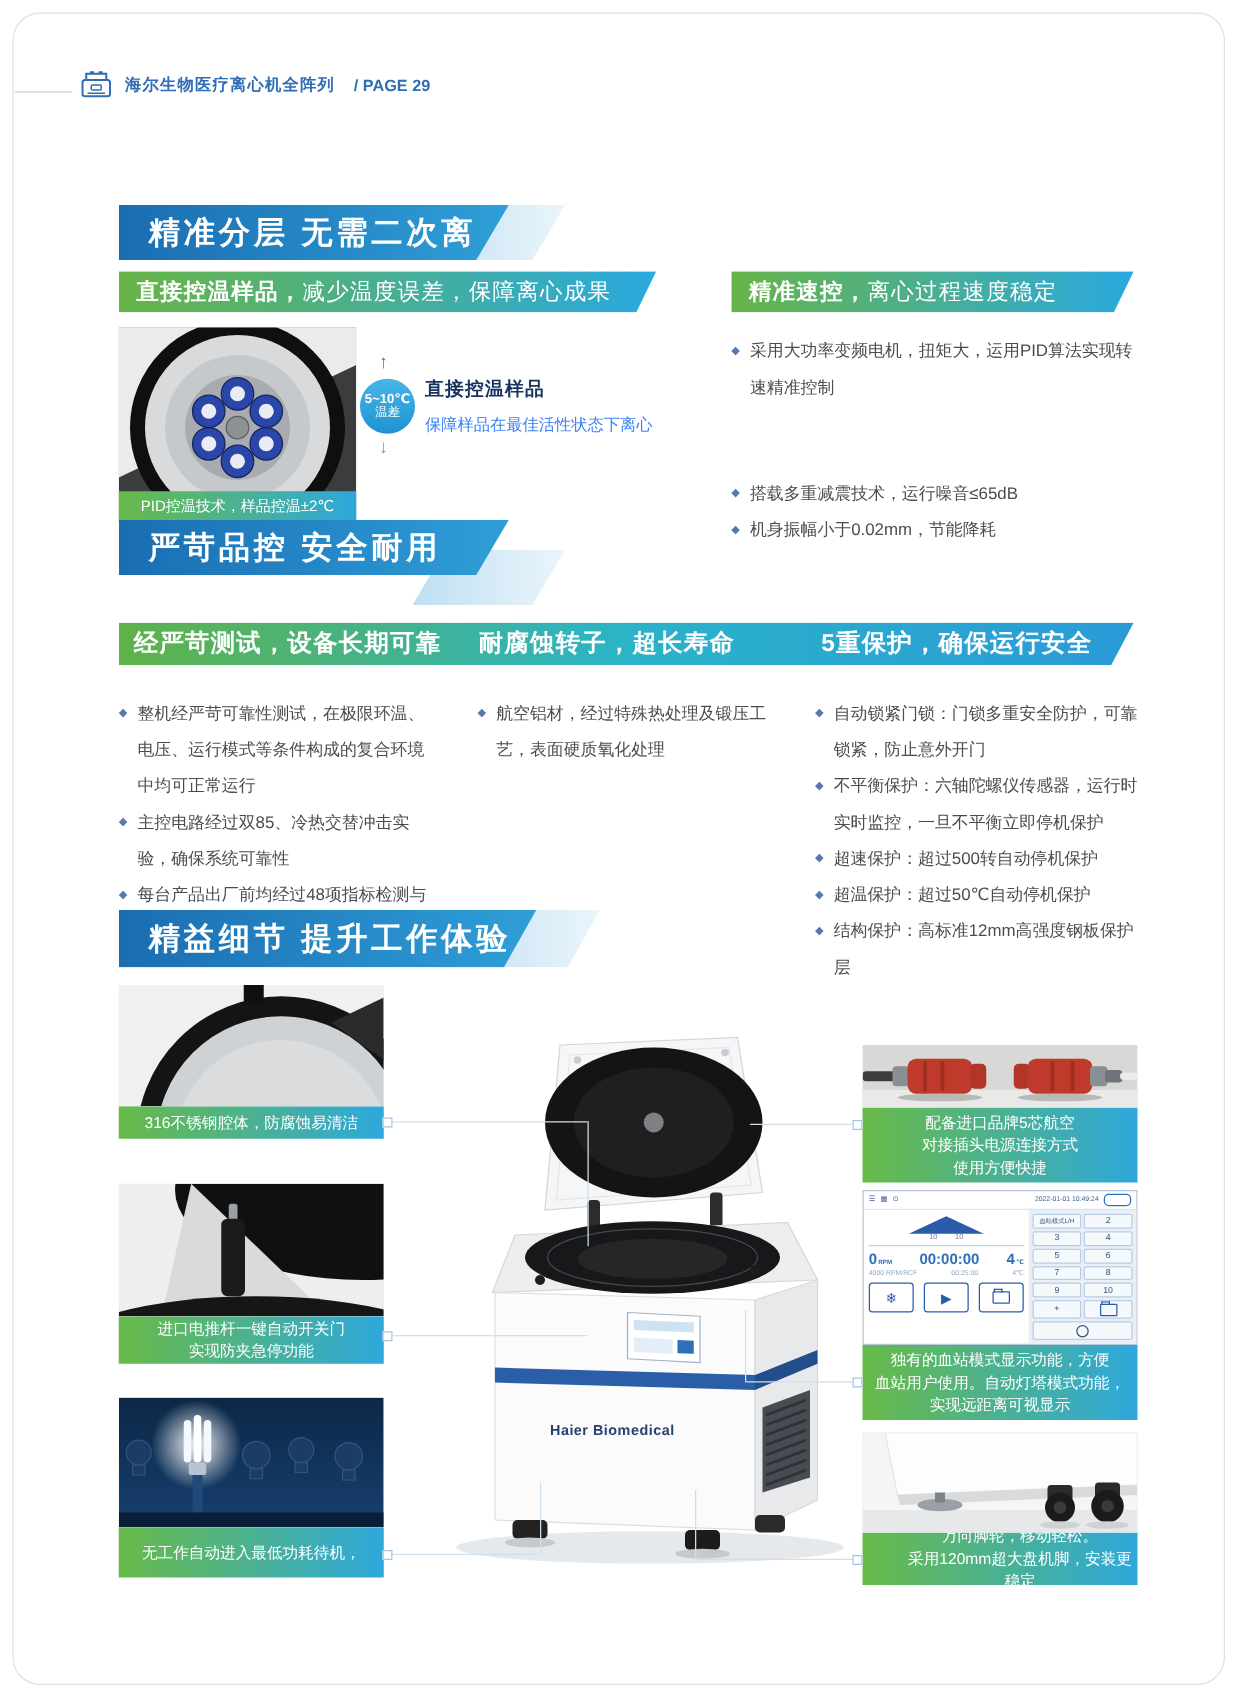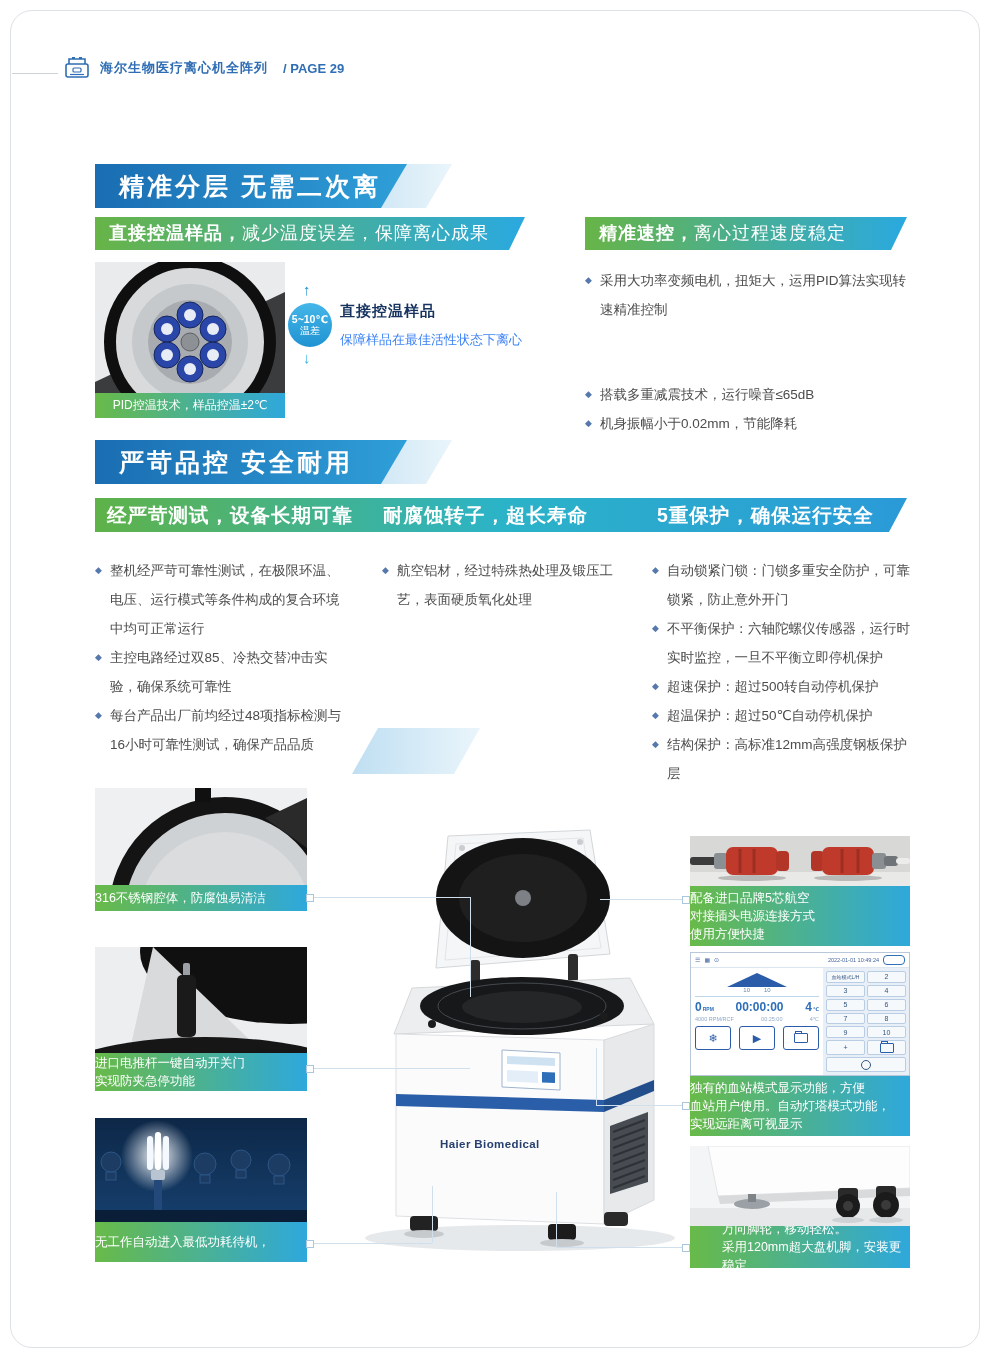--- a/index.html
+++ b/index.html
@@ -32,21 +32,21 @@
   .banner-full span{position:absolute;top:0;line-height:34px;color:#fff;font-weight:bold;font-size:19.5px;letter-spacing:1px;}
 
   
   .blist{position:absolute;}
   .blt{display:flex;gap:8px;font-size:13.5px;color:#4c4c4c;line-height:29px;}
   .blt .dm{color:#5578ad;font-size:9px;line-height:29px;flex:0 0 auto;}
 
   
   .fig{position:absolute;}
   .ph{position:relative;width:100%;overflow:hidden;background:#e9eaeb;}
-  .capbar{background:linear-gradient(90deg,#68ba48,#2ea8dc);color:#fff;text-align:left;font-size:12.5px;
+  .capbar{background:linear-gradient(90deg,#68ba48,#2ea8dc);color:#fff;text-align:center;font-size:12.5px;
     line-height:18px;display:flex;flex-direction:column;justify-content:center;}
 
   
   .photo1-cap{position:absolute;left:0;right:0;bottom:0;height:25px;line-height:25px;
     background:linear-gradient(90deg,#68ba48,#2ea8dc);color:#fff;font-size:12px;text-align:center;}
   .badge{position:absolute;left:288px;top:303px;width:44px;height:44px;border-radius:50%;
     background:linear-gradient(180deg,#45b6e8,#1f93d2);color:#fff;text-align:center;
     display:flex;flex-direction:column;justify-content:center;z-index:2;}
   .badge .b1{font-size:10.5px;font-weight:bold;line-height:12px;}
   .badge .b2{font-size:10px;line-height:12px;}
@@ -158,21 +158,21 @@
         <span class="dm">◆</span>
         <span>搭载多重减震技术，运行噪音≤65dB</span>
       </div>
     <div class="blt">
         <span class="dm">◆</span>
         <span>机身振幅小于0.02mm，节能降耗</span>
       </div>
   </div>
 
   <div class="banner-tail" style="left:330px;top:440px;width:122px;"></div>
-  <div class="banner-lg" style="left:95px;top:440px;width:312px;">严苛品控 安全耐用</div>
+  <div class="banner-lg" style="left:95px;top:416px;width:312px;">严苛品控 安全耐用</div>
 
   <div class="banner-full">
     <span style="left:12px;">经严苛测试，设备长期可靠</span>
     <span style="left:288px;">耐腐蚀转子，超长寿命</span>
     <span style="left:562px;">5重保护，确保运行安全</span>
   </div>
 
   <div class="blist" style="left:95px;top:556px;width:250px;">
     <div class="blt">
         <span class="dm">◆</span>
@@ -210,20 +210,21 @@
         <span class="dm">◆</span>
         <span>超温保护：超过50℃自动停机保护</span>
       </div>
     <div class="blt">
         <span class="dm">◆</span>
         <span>结构保护：高标准12mm高强度钢板保护层</span>
       </div>
   </div>
 
   <div class="banner-tail" style="left:352px;top:728px;width:128px;height:46px;"></div>
+  <div class="banner-lg" style="left:95px;top:728px;width:334px;height:46px;line-height:46px;">精益细节 提升工作体验</div>
 
   <div class="csq" style="left:306px;top:894px;"></div>
   <div class="hline" style="left:312px;top:897px;width:158px;"></div>
   <div class="vline" style="left:470px;top:897px;height:100px;"></div>
   <div class="csq" style="left:306px;top:1065px;"></div>
   <div class="hline" style="left:312px;top:1068px;width:158px;"></div>
   <div class="csq" style="left:306px;top:1240px;"></div>
   <div class="hline" style="left:312px;top:1243px;width:120px;"></div>
   <div class="vline" style="left:432px;top:1186px;height:57px;"></div>
   <div class="csq" style="left:682px;top:896px;"></div>

